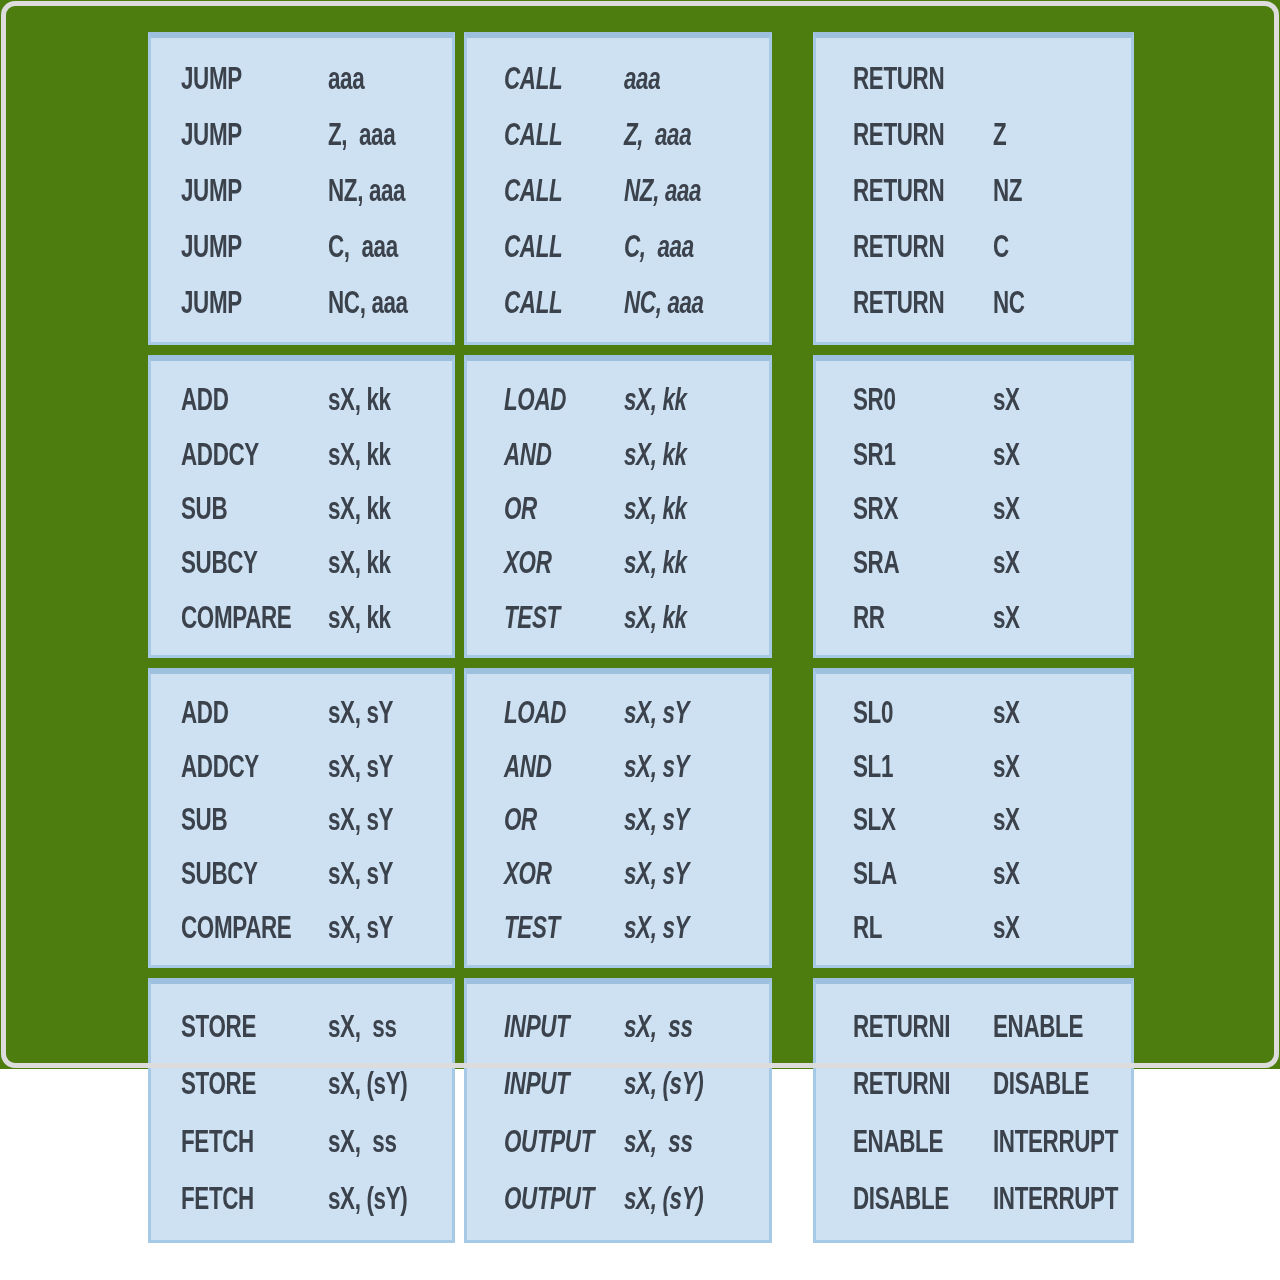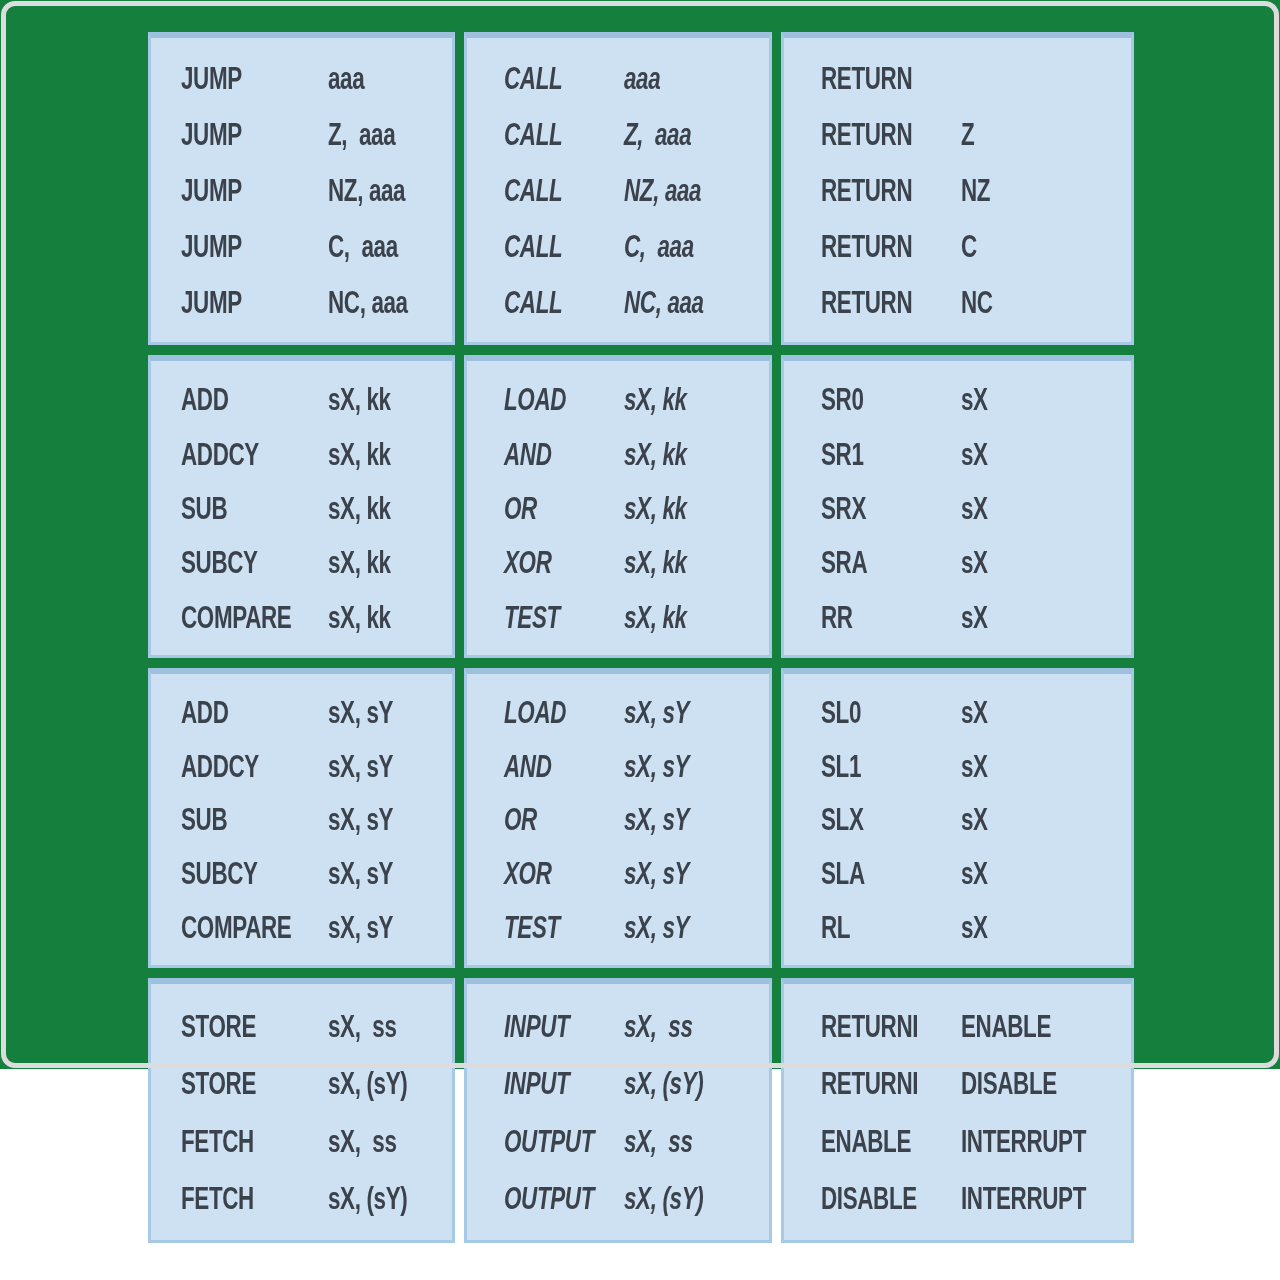--- a/index.html
+++ b/index.html
@@ -8,21 +8,21 @@
     width: 1280px;
     height: 1280px;
     background: #ffffff;
     font-family: "Liberation Sans", sans-serif;
     overflow: hidden;
   }
   .canvas {
     position: relative;
     width: 1280px;
     height: 1069px;
-    background: #15803d;
+    background: #4d7c0f;
   }
   
   .frame {
     position: absolute;
     inset: 1px;
     border: 5px solid var(--frame-border, #dcdcdc);
     border-radius: 14px;
     pointer-events: none;
   }
   .grid {
@@ -57,21 +57,21 @@
     transform: scaleX(0.70);
     transform-origin: 0 50%;
     line-height: 1;
   }
   .mn { flex: 0 0 auto; }
   
   .cell.c0 { padding-left: 30px; }
   .cell.c0 .mn { width: 147px; }
   .cell.c1 { padding-left: 37px; font-style: italic; }
   .cell.c1 .mn { width: 120px; }
-  .cell.c2 { padding-left: 37px; }
+  .cell.c2 { padding-left: 37px; margin-left: 32px; }
   .cell.c2 .mn { width: 140px; }
 </style>
 </head>
 <body style="background: rgb(255, 255, 255);">
 
 <div class="canvas">
   <div class="grid">
       <div class="cell c0">
         <div class="item">
           <span class="mn">JUMP</span>

